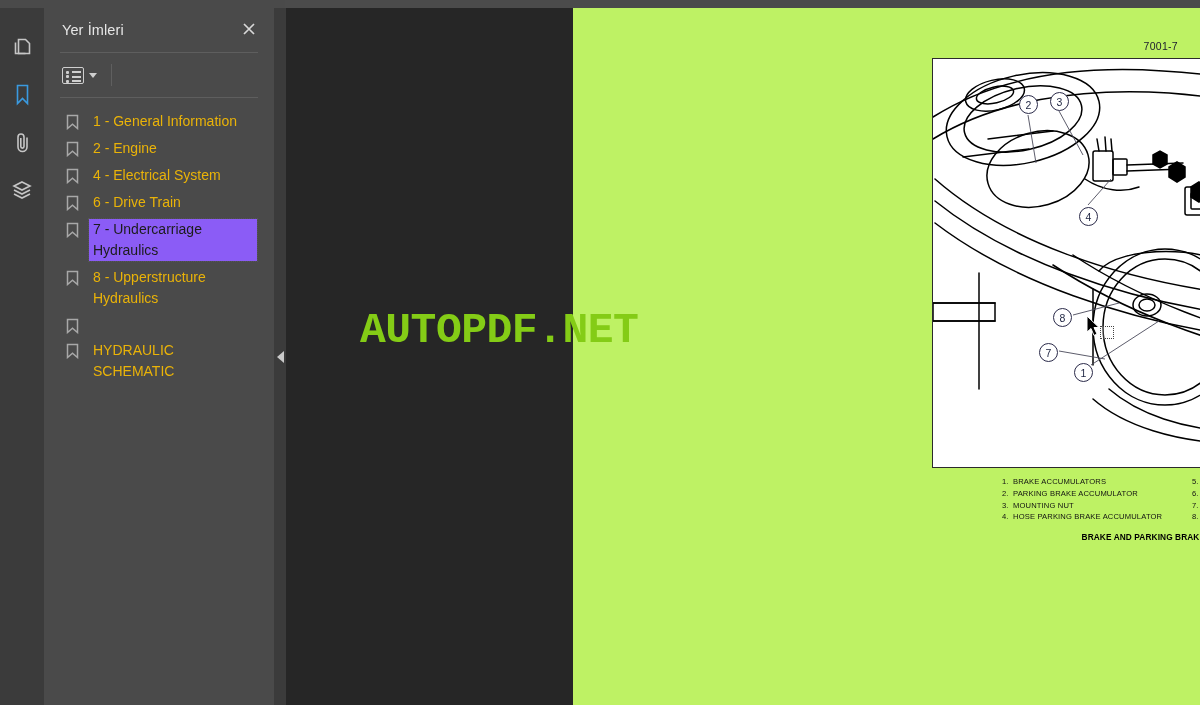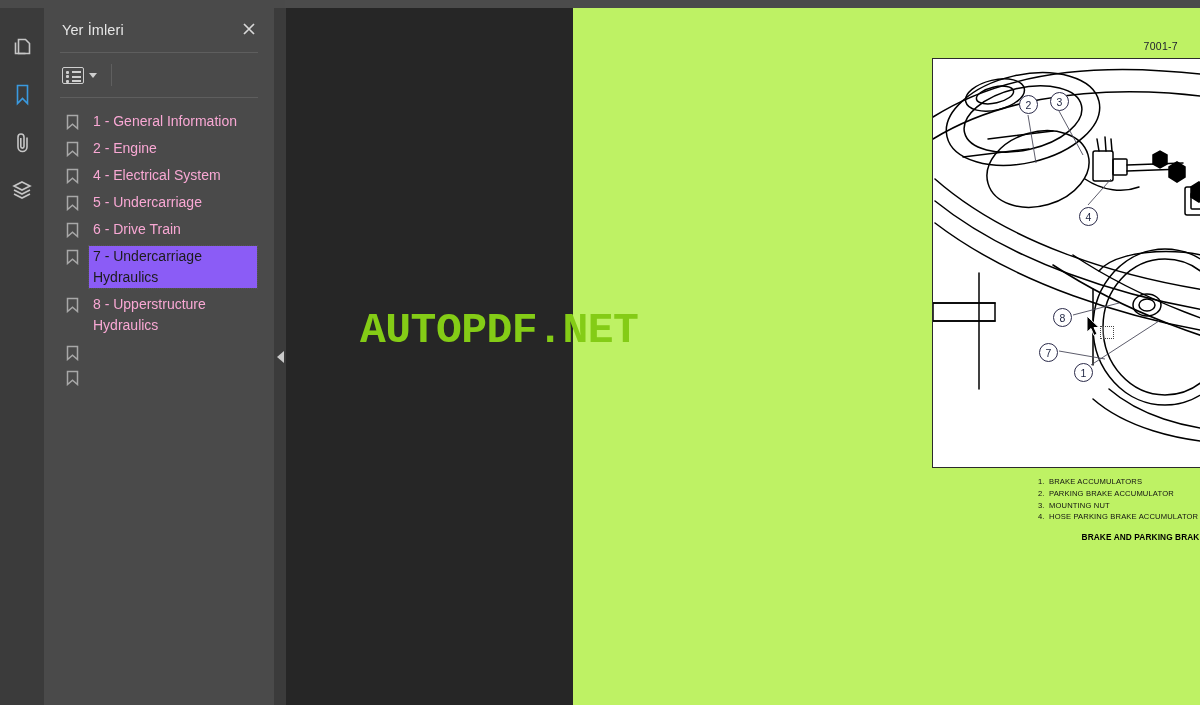--- a/index.html
+++ b/index.html
@@ -104,21 +104,21 @@
 
   .bm-list { padding-top: 4px; }
   .bm-item {
     display: flex; align-items: flex-start;
     padding: 3px 10px 3px 22px;
     cursor: pointer;
   }
   .bm-flag { flex: 0 0 auto; margin-top: 3px; margin-right: 10px; }
   .bm-flag svg { display: block; stroke: #a8a8a8; fill: none; stroke-width: 1.5; }
   .bm-label {
-    color: #f9a8d4; font-size: 14px; line-height: 21px;
+    color: #eab308; font-size: 14px; line-height: 21px;
     padding: 0 4px;
     max-width: 168px;
   }
   .bm-item.selected .bm-label {
     background: #8b5cf6; color: #1c1c1c;
     outline: 1px dotted #555; outline-offset: 0;
   }
 
   
   .collapse-handle {
@@ -170,21 +170,21 @@
 
   
   .legend {
     position: absolute; left: 429px; top: 468px; width: 420px;
     font-size: 7.6px; color: #111; line-height: 11.8px;
     letter-spacing: .15px;
   }
   .legend-cols { display: flex; }
   .legend-col { width: 190px; }
   .legend-col.right { width: 210px; }
-  .legend-row { white-space: nowrap; margin-left: 36px; }
+  .legend-row { white-space: nowrap; }
   .legend-num { display: inline-block; width: 11px; }
   .legend-title {
     margin-top: 9px; text-align: center;
     font-size: 8.3px; font-weight: bold; color: #000;
     letter-spacing: .1px;
   }
 
   
   .watermark {
     position: absolute; left: 360px; top: 306px;
@@ -311,59 +311,52 @@
             </svg>
           </span>
           <span class="bm-label">4 - Electrical System</span>
         </div>
         <div class="bm-item">
           <span class="bm-flag">
             <svg width="13" height="16" viewBox="0 0 13 16">
               <path d="M1.5 1.5h10v13l-5-4.2-5 4.2z"></path>
             </svg>
           </span>
-          <span class="bm-label">5 - Undercarriage</span>
+          <span class="bm-label">6 - Drive Train</span>
+        </div>
+        <div class="bm-item selected">
+          <span class="bm-flag">
+            <svg width="13" height="16" viewBox="0 0 13 16">
+              <path d="M1.5 1.5h10v13l-5-4.2-5 4.2z"></path>
+            </svg>
+          </span>
+          <span class="bm-label">7 - Undercarriage Hydraulics</span>
         </div>
         <div class="bm-item">
           <span class="bm-flag">
             <svg width="13" height="16" viewBox="0 0 13 16">
               <path d="M1.5 1.5h10v13l-5-4.2-5 4.2z"></path>
             </svg>
           </span>
-          <span class="bm-label">6 - Drive Train</span>
-        </div>
-        <div class="bm-item selected">
-          <span class="bm-flag">
-            <svg width="13" height="16" viewBox="0 0 13 16">
-              <path d="M1.5 1.5h10v13l-5-4.2-5 4.2z"></path>
-            </svg>
-          </span>
-          <span class="bm-label">7 - Undercarriage Hydraulics</span>
+          <span class="bm-label">8 - Upperstructure Hydraulics</span>
         </div>
         <div class="bm-item">
           <span class="bm-flag">
             <svg width="13" height="16" viewBox="0 0 13 16">
               <path d="M1.5 1.5h10v13l-5-4.2-5 4.2z"></path>
             </svg>
           </span>
-          <span class="bm-label">8 - Upperstructure Hydraulics</span>
         </div>
         <div class="bm-item">
           <span class="bm-flag">
             <svg width="13" height="16" viewBox="0 0 13 16">
               <path d="M1.5 1.5h10v13l-5-4.2-5 4.2z"></path>
             </svg>
           </span>
-        </div>
-        <div class="bm-item">
-          <span class="bm-flag">
-            <svg width="13" height="16" viewBox="0 0 13 16">
-              <path d="M1.5 1.5h10v13l-5-4.2-5 4.2z"></path>
-            </svg>
-          </span>
+          <span class="bm-label">HYDRAULIC SCHEMATIC</span>
         </div>
       </div>
 
   </div>
 
   <div class="collapse-handle">
     <span class="tri"></span>
   </div>
 
   <div class="viewer">

